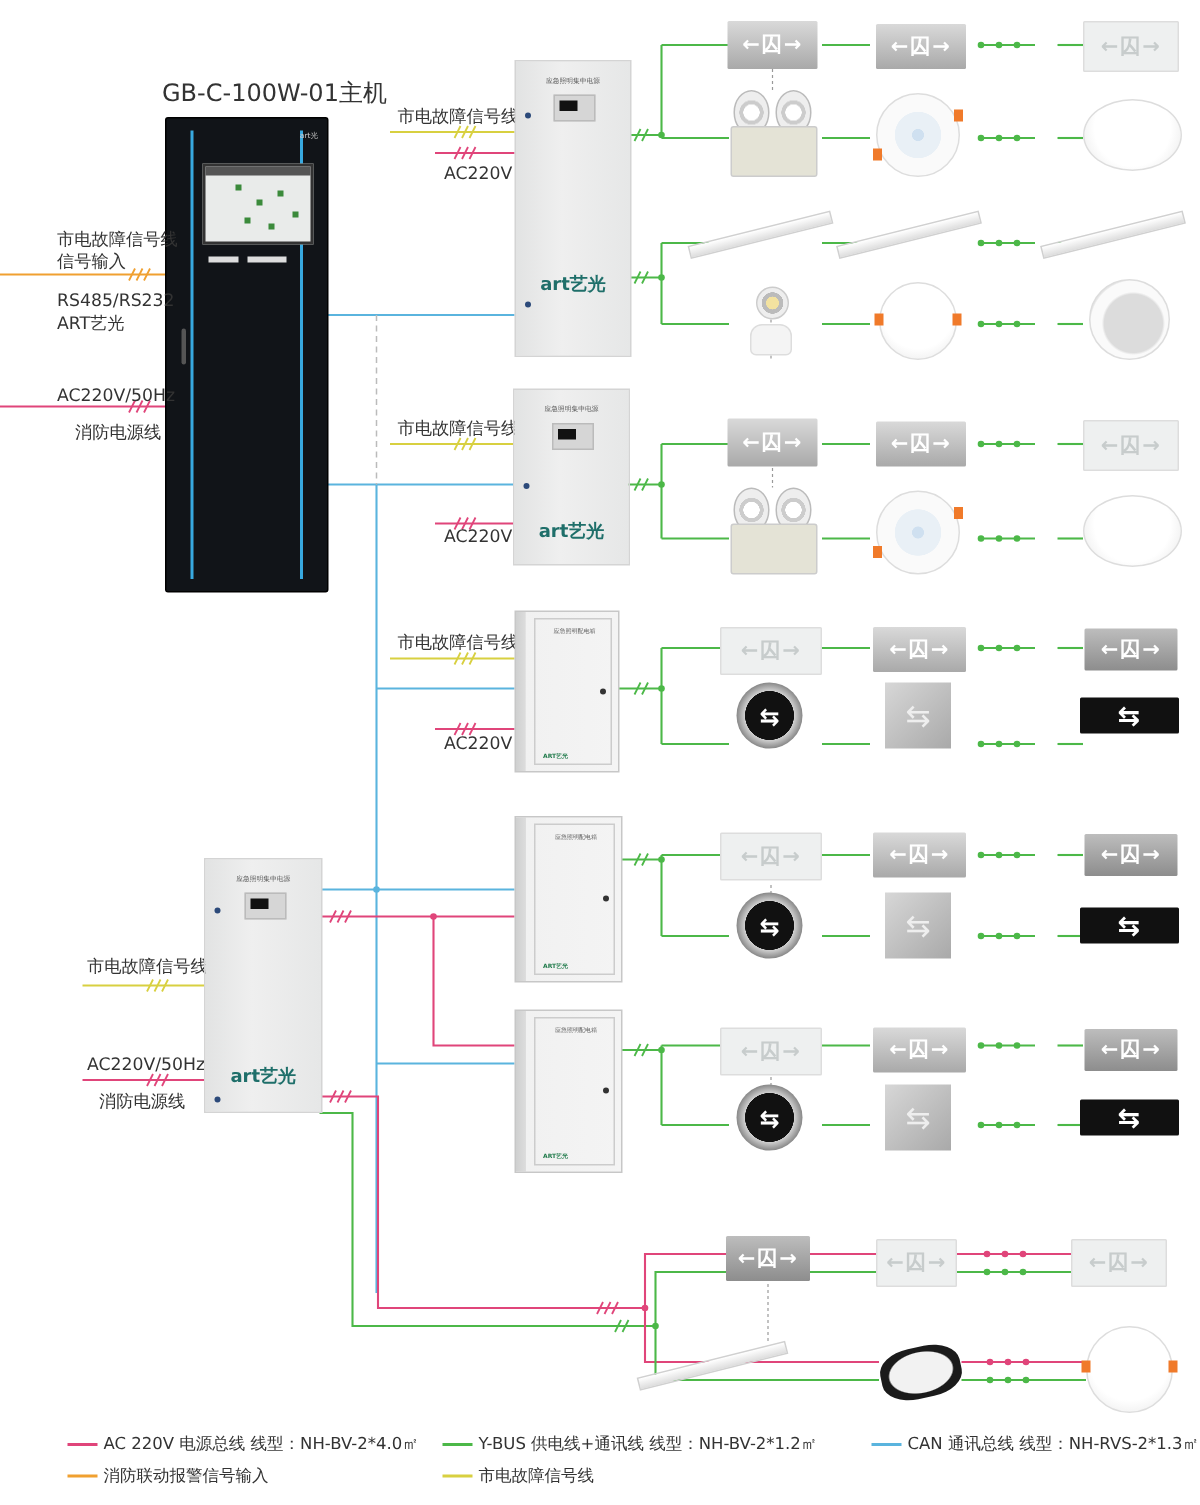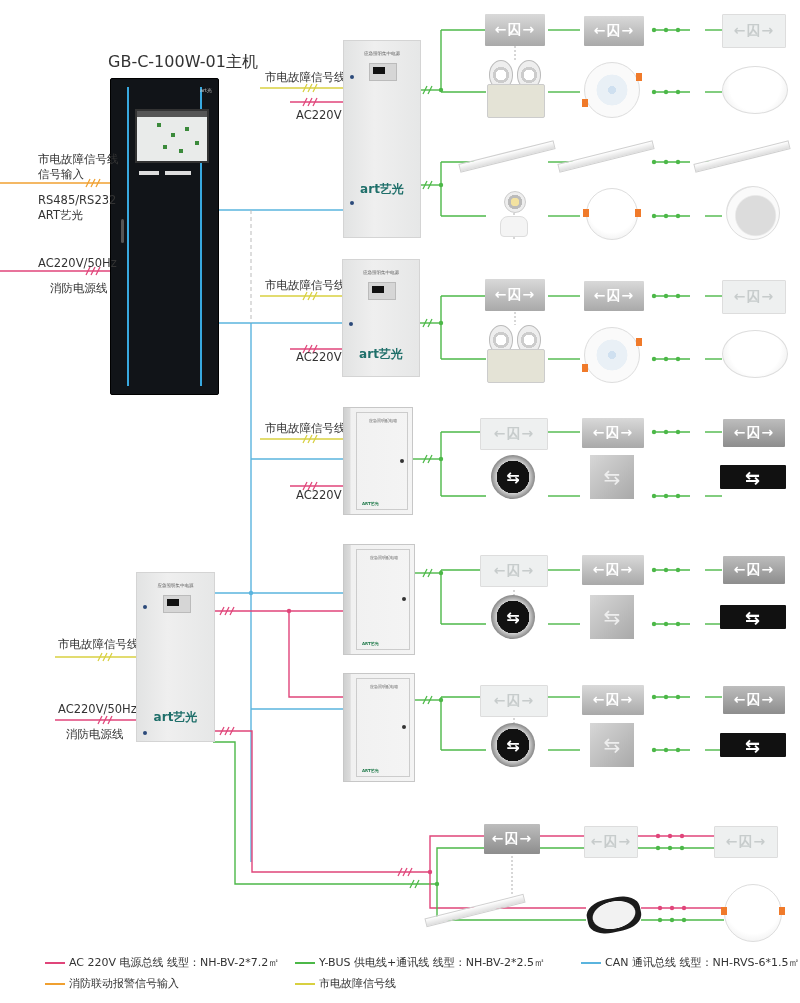--- a/index.html
+++ b/index.html
@@ -411,29 +411,29 @@
 <div class="dev exit light" style="left:714px;top:826px;width:62px;height:30px;">←囚→</div>
 <div class="dev tube" style="left:424px;top:906px;width:100px;height:7px;"></div>
 <div class="dev bulkhead" style="left:587px;top:898px;width:54px;height:34px;"></div>
 <div class="dev disc plain" style="left:724px;top:884px;width:56px;height:56px;">
     <div class="tab" style="left:-4px;top:22px;"></div>
     <div class="tab" style="right:-4px;top:22px;"></div>
   </div>
 
 <div class="legend" style="left:45px;top:955px;">
     <span class="sw" style="background:#e0457a"></span>
-    <span>AC 220V  电源总线   线型：NH-BV-2*7.2㎡</span>
+    <span>AC 220V  电源总线   线型：NH-BV-2*4.0㎡</span>
   </div>
 <div class="legend" style="left:295px;top:955px;">
     <span class="sw" style="background:#4cb848"></span>
-    <span>Y-BUS  供电线+通讯线  线型：NH-BV-2*2.5㎡</span>
+    <span>Y-BUS  供电线+通讯线  线型：NH-BV-2*1.2㎡</span>
   </div>
 <div class="legend" style="left:581px;top:955px;">
     <span class="sw" style="background:#5ab4de"></span>
-    <span>CAN  通讯总线    线型：NH-RVS-6*1.5㎡</span>
+    <span>CAN  通讯总线    线型：NH-RVS-2*1.3㎡</span>
   </div>
 <div class="legend" style="left:45px;top:976px;">
     <span class="sw" style="background:#f0a030"></span>
     <span>消防联动报警信号输入</span>
   </div>
 <div class="legend" style="left:295px;top:976px;">
     <span class="sw" style="background:#d8d040"></span>
     <span>市电故障信号线</span>
   </div>
 

